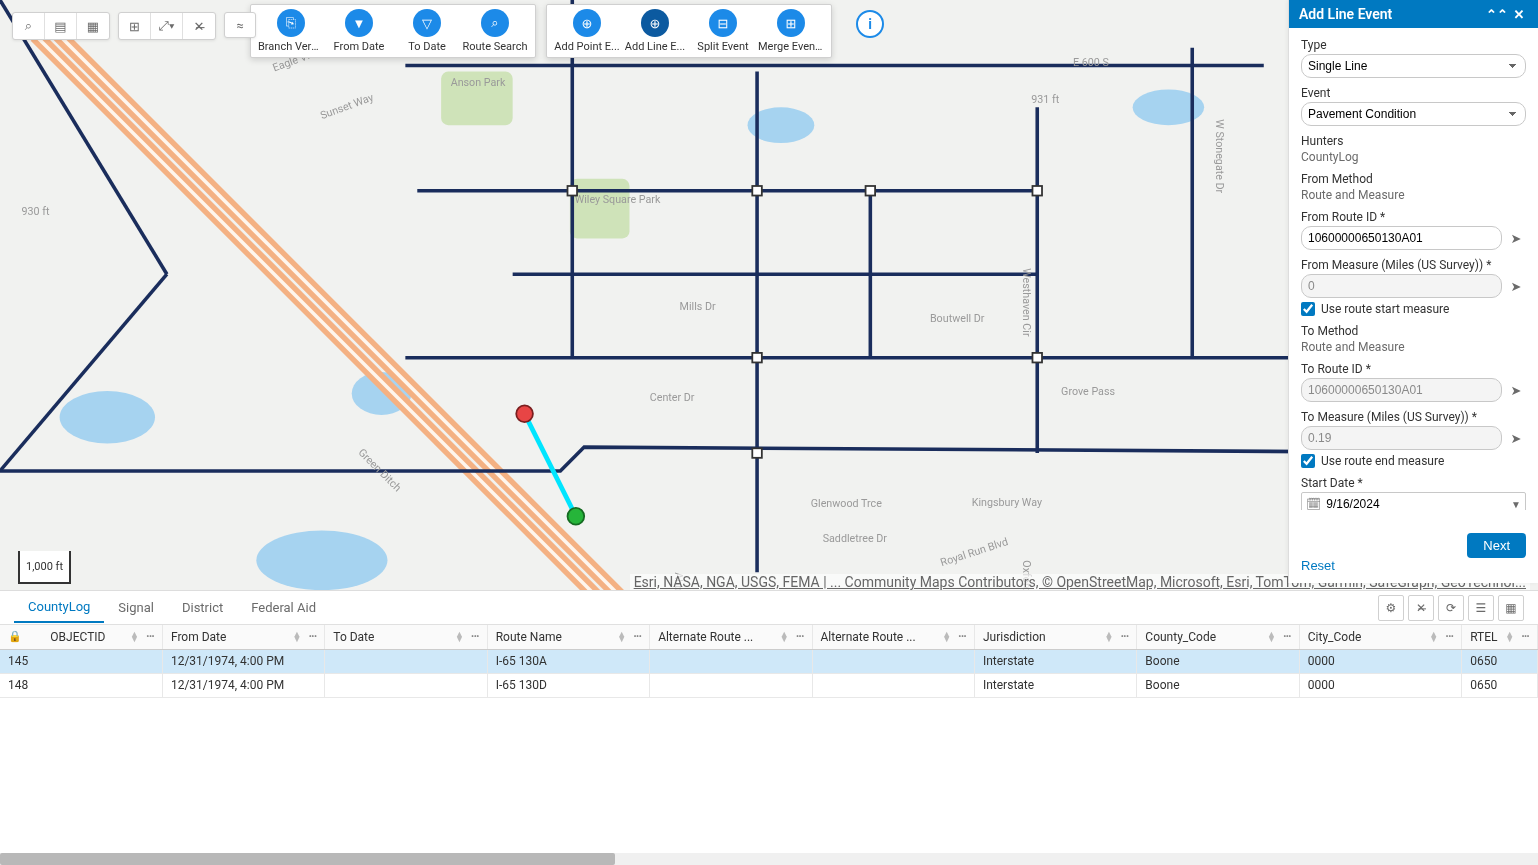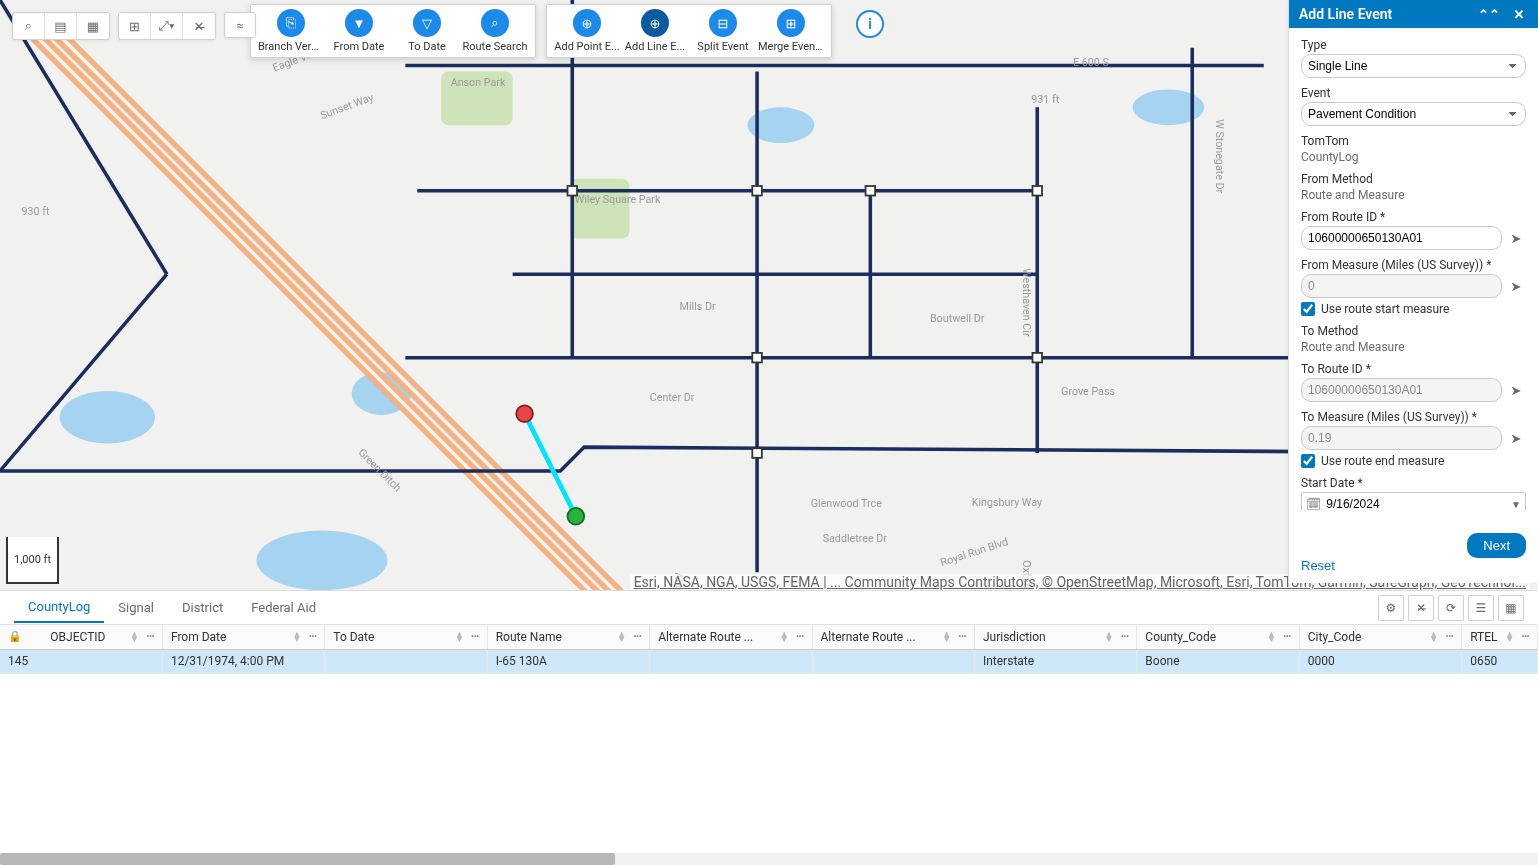--- a/index.html
+++ b/index.html
@@ -19,47 +19,47 @@
 .ribbon-item { display: flex; flex-direction: column; align-items: center; width: 68px; cursor: pointer; padding: 0 2px; }
 .ribbon-icon { width: 28px; height: 28px; border-radius: 50%; background: #1c8ae8; display: flex; align-items: center; justify-content: center; color: #fff; font-size: 13px; margin-bottom: 3px; }
 .ribbon-icon.dark { background: #0c5aa0; }
 .ribbon-label { font-size: 11px; text-align: center; white-space: nowrap; overflow: hidden; text-overflow: ellipsis; max-width: 66px; color: #333; }
 
 .info-btn { width: 28px; height: 28px; border-radius: 50%; border: 2px solid #1c8ae8; color: #1c8ae8; background: #fff; display: flex; align-items: center; justify-content: center; font-weight: bold; font-size: 14px; cursor: pointer; margin-top: 6px; margin-left: 14px; }
 
 
 .map-area { position: relative; flex: 0 0 590px; background: #eef0ef; overflow: hidden; }
 .map-canvas { position: absolute; inset: 0; }
-.map-scale { position: absolute; bottom: 6px; left: 6px; background: #fff; border: 2px solid #333; border-top: none; padding: 16px 6px; font-size: 11px; }
+.map-scale { position: absolute; bottom: 6px; left: 18px; background: #fff; border: 2px solid #333; border-top: none; padding: 9px 6px; font-size: 11px; }
 .map-attrib { position: absolute; bottom: 0; right: 8px; font-size: 14px; color: #666; background: rgba(255,255,255,0.6); padding: 0 4px; text-decoration: underline; }
 
 
 .side-panel { position: absolute; top: 0; right: 0; width: 250px; height: 583px; background: #fff; z-index: 30; border-left: 1px solid #ddd; box-shadow: -1px 0 4px rgba(0,0,0,0.05); display: flex; flex-direction: column; }
-.panel-header { background: #0079c1; color: #fff; display: flex; align-items: center; padding: 6px 10px; font-size: 14px; font-weight: 600; gap: 8px; }
+.panel-header { background: #0079c1; color: #fff; display: flex; align-items: center; padding: 6px 10px; font-size: 14px; font-weight: 600; }
 .panel-header .spacer { flex: 1; }
 .panel-header .hicon { width: 18px; margin-left: 6px; cursor: pointer; font-size: 13px; text-align: center; }
 .panel-body { padding: 10px 12px 6px; overflow-y: auto; flex: 1; }
 .field { margin-bottom: 8px; }
 .field-label { font-size: 12px; color: #323232; margin-bottom: 2px; display: block; }
 .field-value { font-size: 12px; color: #6b6b6b; }
 .sel, .inp { width: 100%; border: 1px solid #c8c8c8; border-radius: 10px; padding: 3px 6px; font-size: 12px; height: 24px; background: #fff; }
 .sel { appearance: none; background-image: linear-gradient(45deg, transparent 50%, #666 50%), linear-gradient(135deg, #666 50%, transparent 50%); background-position: calc(100% - 12px) 9px, calc(100% - 8px) 9px; background-size: 4px 4px, 4px 4px; background-repeat: no-repeat; }
 .inp[readonly] { background: #f4f4f4; color: #8a8a8a; }
 .input-row { display: flex; gap: 4px; align-items: center; }
 .input-row .inp { flex: 1; }
 .pick-btn { width: 20px; height: 24px; display: flex; align-items: center; justify-content: center; color: #6b6b6b; cursor: pointer; }
 .chk-row { display: flex; gap: 6px; margin-top: 4px; font-size: 12px; }
 .chk { width: 14px; height: 14px; accent-color: #0079c1; }
 .date-inp { display: flex; align-items: center; border: 1px solid #c8c8c8; border-radius: 2px; height: 24px; padding: 0 4px; }
 .date-inp .cal { color: #6b6b6b; margin-right: 5px; font-size: 12px; }
 .date-inp input { border: none; flex: 1; font-size: 12px; outline: none; background: transparent; }
 .date-inp .dd { color: #6b6b6b; font-size: 10px; }
 .panel-footer { display: flex; justify-content: space-between; align-items: center; padding: 8px 12px 10px; }
 .link-btn { color: #0079c1; background: none; border: none; cursor: pointer; font-size: 13px; margin-top: 40px; }
-.primary-btn { background: #0079c1; color: #fff; border: none; padding: 5px 16px; border-radius: 10px; cursor: pointer; font-size: 13px; }
+.primary-btn { background: #0079c1; color: #fff; border: none; padding: 5px 16px; border-radius: 4px; cursor: pointer; font-size: 13px; }
 
 
 .table-panel { flex: 1; border-top: 1px solid #ddd; display: flex; flex-direction: column; background: #fff; }
 .table-tabs { display: flex; align-items: center; border-bottom: 1px solid #e0e0e0; height: 34px; padding: 0 14px; }
 .ttab { padding: 7px 14px; font-size: 13px; color: #6b6b6b; cursor: pointer; }
 .ttab.active { color: #0079c1; border-bottom: 2px solid #0079c1; }
 .table-tabs .spacer { flex: 1; }
 .table-tool { width: 26px; height: 26px; border: 1px solid #d0d0d0; border-radius: 2px; margin-left: 4px; display: flex; align-items: center; justify-content: center; color: #6b6b6b; cursor: pointer; font-size: 12px; }
 
 .table-wrap { flex: 1; overflow: auto; position: relative; }
@@ -233,21 +233,21 @@
     <div class="panel-body">
       <div class="field">
         <label class="field-label">Type</label>
         <select class="sel"><option>Single Line</option></select>
       </div>
       <div class="field">
         <label class="field-label">Event</label>
         <select class="sel"><option>Pavement Condition</option></select>
       </div>
       <div class="field">
-        <div class="field-label">TomTom</div>
+        <div class="field-label">Hunters</div>
         <div class="field-value">CountyLog</div>
       </div>
       <div class="field">
         <div class="field-label">From Method</div>
         <div class="field-value">Route and Measure</div>
       </div>
       <div class="field">
         <label class="field-label">From Route ID *</label>
         <div class="input-row">
           <input class="inp" value="10600000650130A01" style="">
@@ -465,20 +465,32 @@
               <td>12/31/1974, 4:00 PM</td>
               <td></td>
               <td>I-65 130A</td>
               <td></td>
               <td></td>
               <td>Interstate</td>
               <td>Boone</td>
               <td>0000</td>
               <td>0650</td>
             </tr>
+            <tr>
+              <td>148</td>
+              <td>12/31/1974, 4:00 PM</td>
+              <td></td>
+              <td>I-65 130D</td>
+              <td></td>
+              <td></td>
+              <td>Interstate</td>
+              <td>Boone</td>
+              <td>0000</td>
+              <td>0650</td>
+            </tr>
           </tbody>
       </table>
     </div>
     <div class="hscroll">
         <div class="thumb"></div>
       </div>
   </div>
 
 </div>
 

